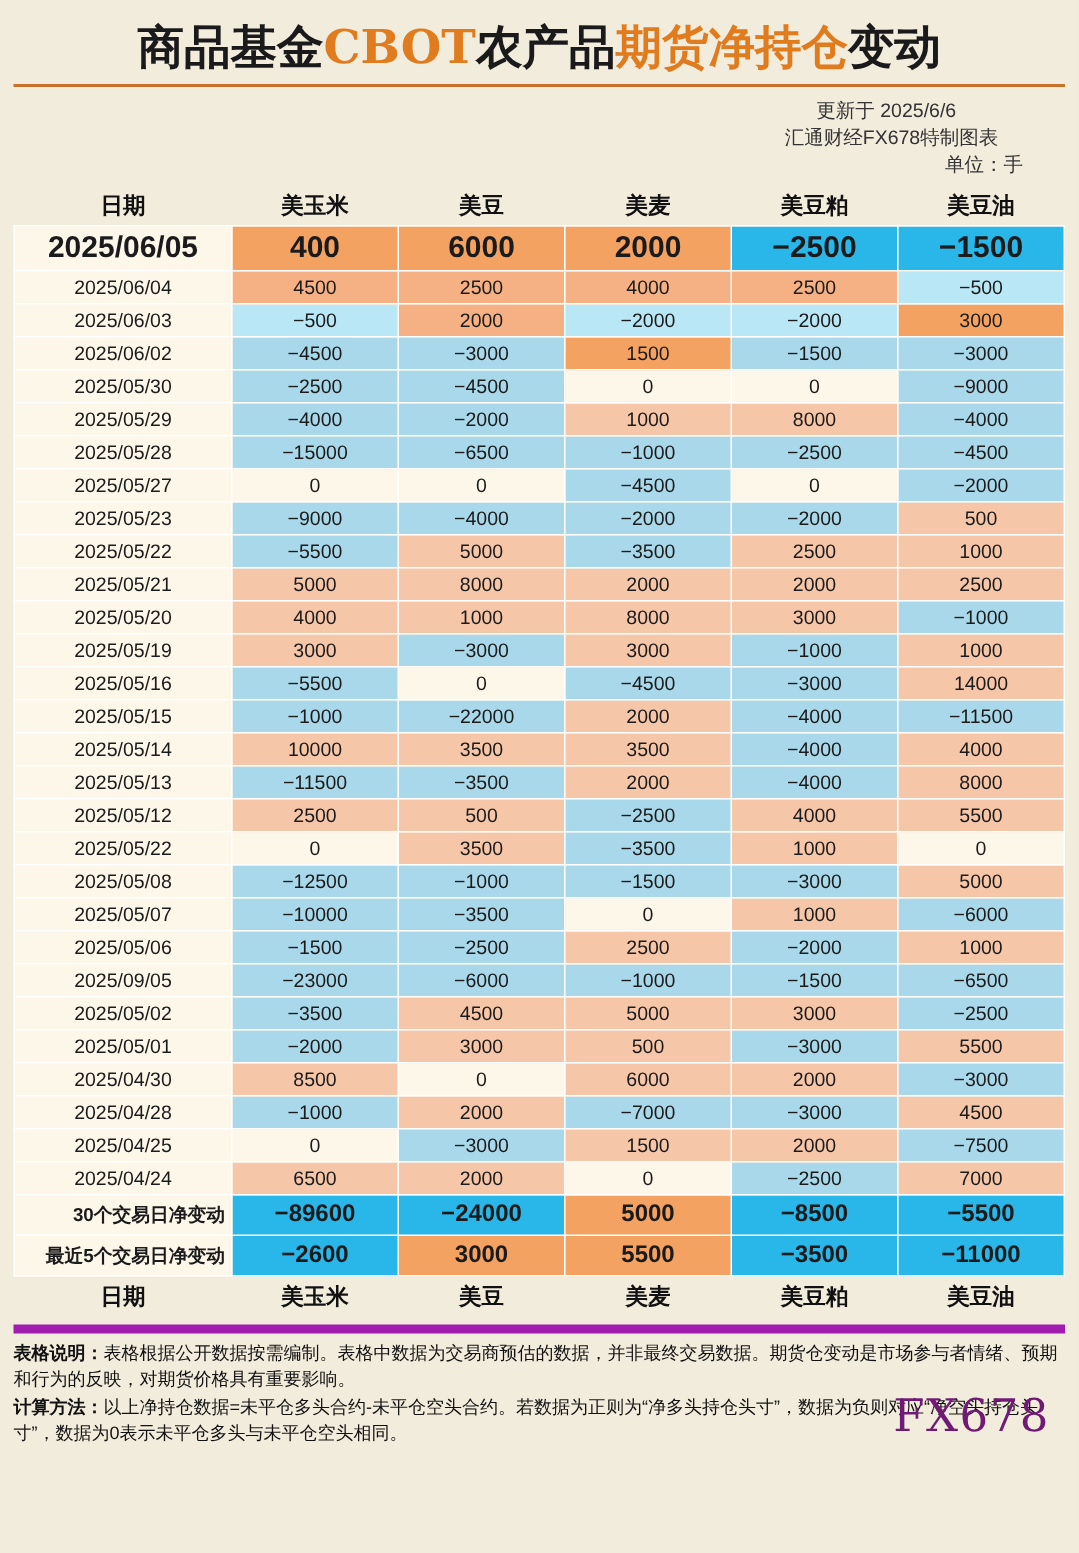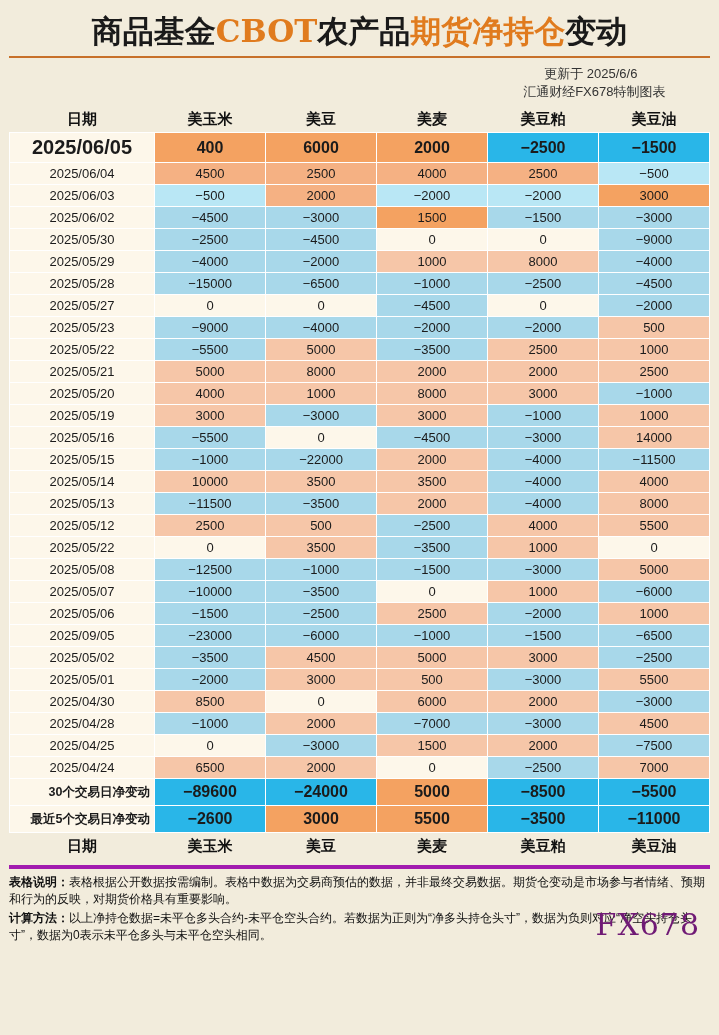--- a/index.html
+++ b/index.html
@@ -73,21 +73,21 @@
   tr.header td {
     background: #f2ecdc;
     border: none;
     font-weight: bold;
     font-size: 15px;
     height: 26px;
     color: #111;
   }
   tr.toprow td {
     font-weight: bold;
-    font-size: 16px;
+    font-size: 20px;
     height: 29px;
   }
   tr.toprow td.datecell {
     font-size: 20px;
     font-weight: bold;
   }
   td.datecell {
     background: #f2ecdc;
     border-left: none;
     border-right: 1px solid #ffffff;
@@ -122,21 +122,21 @@
   .bg-orange2{ background: #f5b183 !important; }
   .bg-peach  { background: #f6c6a8 !important; }
   .bg-white  { background: #fdf7ea !important; }
   .bg-cyan   { background: #b9e7f5 !important; }
 
   .notes {
     margin-top: 6px;
     font-size: 12px;
     line-height: 1.45;
     color: #111;
-    border-top: 4px solid #a21caf;
+    border-top: 6px solid #a21caf;
     padding-top: 4px;
     position: relative;
   }
   .notes p { margin: 1px 0; }
   .notes b { font-weight: bold; }
   .watermark {
     position: absolute;
     right: 10px;
     bottom: -2px;
     font-size: 30px;
@@ -153,20 +153,21 @@
 
   <div class="title-bar">
     <div class="title">
       <span class="t-black">商品基金</span><span class="t-orange">CBOT</span><span class="t-black">农产品</span><span class="t-orange">期货</span><span class="t-orange">净持仓</span><span class="t-black">变动</span>
     </div>
   </div>
 
   <div class="subbar">
     <div class="sub-left">更新于 2025/6/6</div>
     <div class="sub-mid">汇通财经FX678特制图表</div>
+    <div class="sub-right">单位：手</div>
   </div>
 
   <table class="grid">
     <colgroup>
       <col class="c-date">
         <col class="c-val">
         <col class="c-val">
         <col class="c-val">
         <col class="c-val">
         <col class="c-val">

